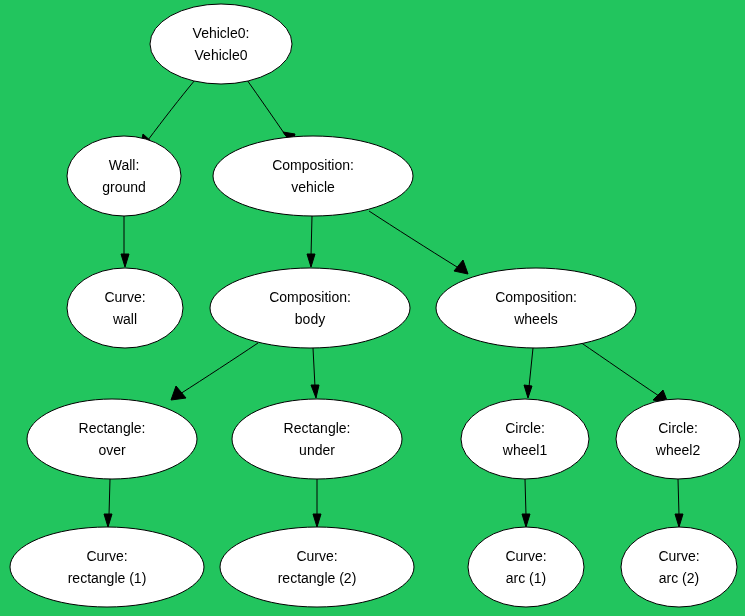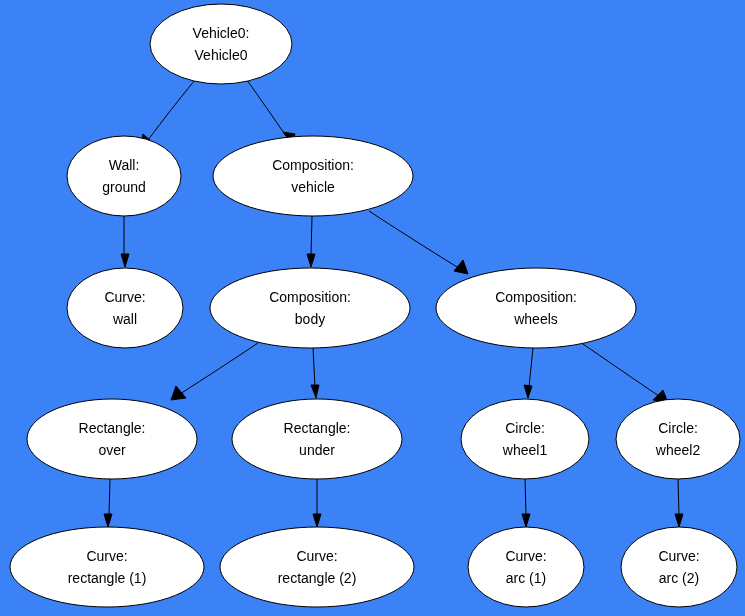--- a/index.html
+++ b/index.html
@@ -4,21 +4,21 @@
 <style>
   html, body {
     margin: 0;
     padding: 0;
     background: #ffffff;
   }
   #graph-canvas {
     position: relative;
     width: 745px;
     height: 616px;
-    background: #3b82f6;
+    background: #22c55e;
     overflow: hidden;
     font-family: "Liberation Sans", sans-serif;
   }
   svg#graph-svg {
     display: block;
     width: 745px;
     height: 616px;
   }
   .node-ellipse {
     fill: #ffffff;

